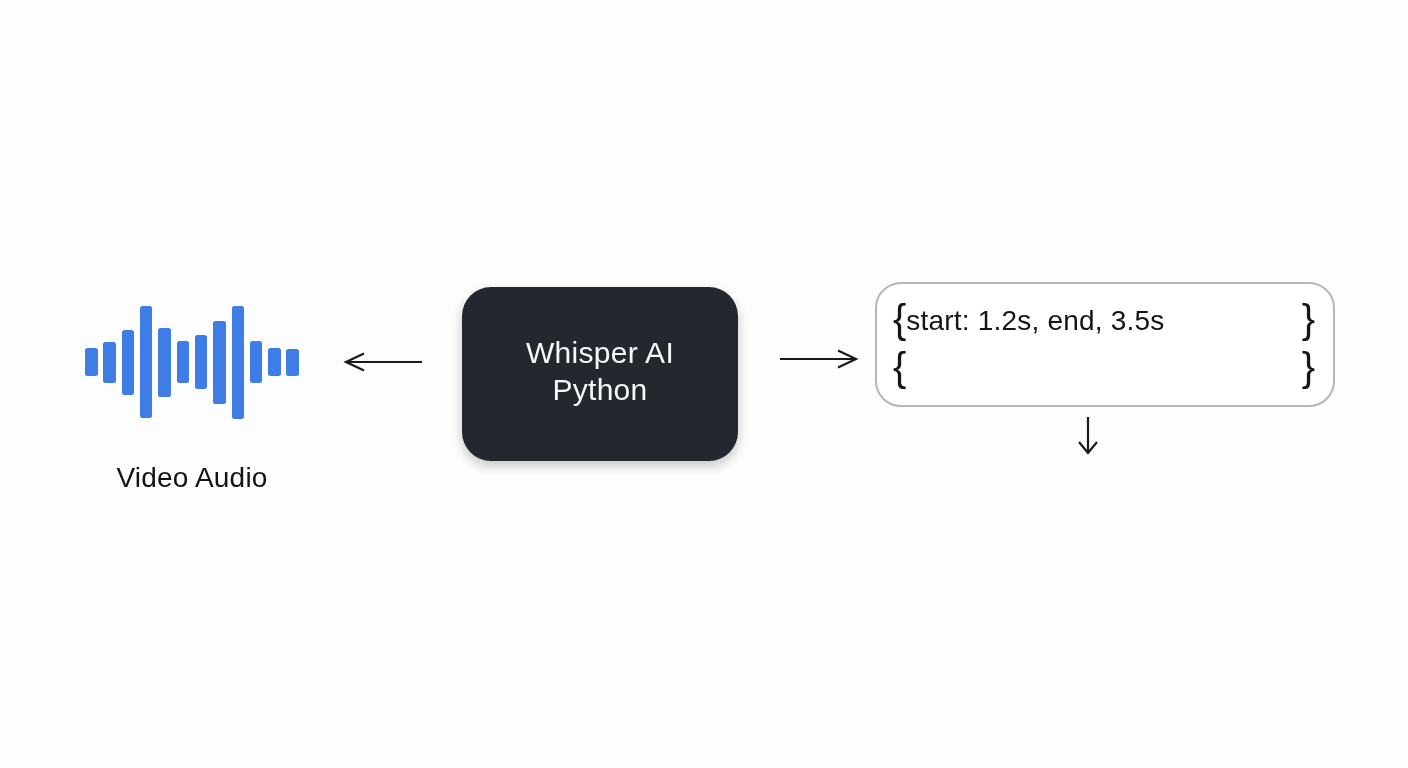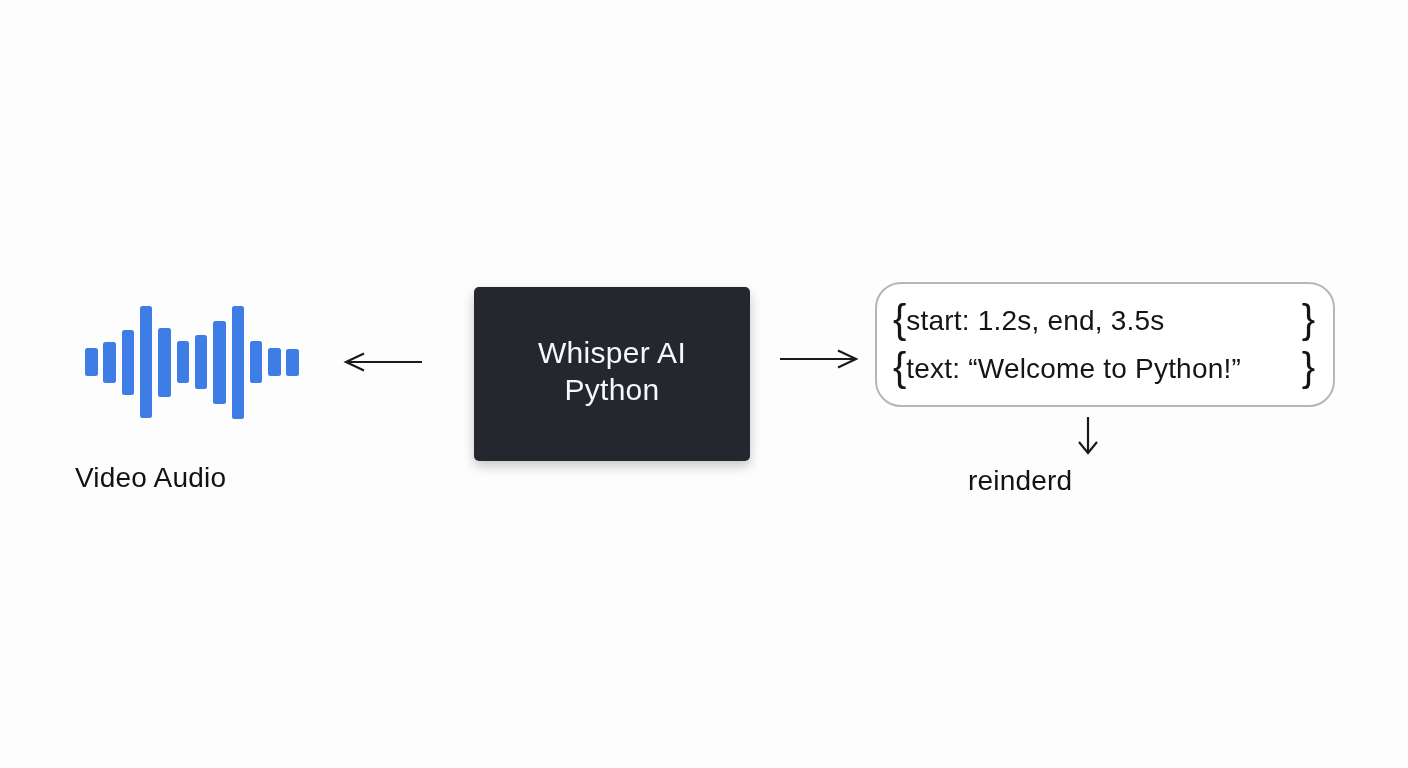--- a/index.html
+++ b/index.html
@@ -29,47 +29,46 @@
     border-radius: 2.5px;
     background: var(--bar-color, #3d7de5);
   }
   .node-label {
     position: absolute;
     color: #111315;
     font-size: 28px;
     letter-spacing: 0.2px;
   }
   .video-audio-label {
-    left: 75px; top: 462px;
+    left: 85px; top: 462px;
     width: 214px;
-    text-align: left;
+    text-align: center;
   }
 
   
   .arrow { position: absolute; }
   .arrow svg { display: block; }
   .arrow-left  { left: 340px; top: 350px; }
   .arrow-right { left: 778px; top: 347px; }
   .arrow-down  { left: 1075px; top: 415px; }
 
   
   .whisper-box {
     position: absolute;
     left: 462px; top: 287px;
     width: 276px; height: 174px;
     background: #24282e;
-    border-radius: 5px;
+    border-radius: 29px;
     box-shadow: 0 5px 12px rgba(0,0,0,0.22);
     display: flex;
     flex-direction: column;
     align-items: center;
     justify-content: center;
     padding-bottom: 6px;
     box-sizing: border-box;
-    margin-left: 12px;
   }
   .whisper-box .line {
     color: #f6f7f8;
     font-size: 30px;
     line-height: 37px;
     font-weight: 500;
     letter-spacing: 0.3px;
   }
 
   
@@ -156,30 +155,28 @@
 
   <div class="output-box">
     <div class="output-row">
       <span class="brace">{</span>
       <span class="code-text">start: 1.2s, end, 3.5s</span>
       <span class="spacer"></span>
       <span class="brace">}</span>
     </div>
     <div class="output-row">
       <span class="brace">{</span>
-      <span class="code-text">text: “Welcome to Python!”</span>
       <span class="spacer"></span>
       <span class="brace">}</span>
     </div>
   </div>
 
   <div class="arrow arrow-down">
     <svg width="26" height="42" viewBox="0 0 26 42">
       <line x1="13" y1="2" x2="13" y2="37" stroke="#1a1a1a" stroke-width="2.2"></line>
       <polyline points="4,27 13,38 22,27" fill="none" stroke="#1a1a1a" stroke-width="2.2"></polyline>
     </svg>
   </div>
 
   <div class="result-label">
-    <div>reinderd</div>
   </div>
 
 </div>
 
 </body></html>

